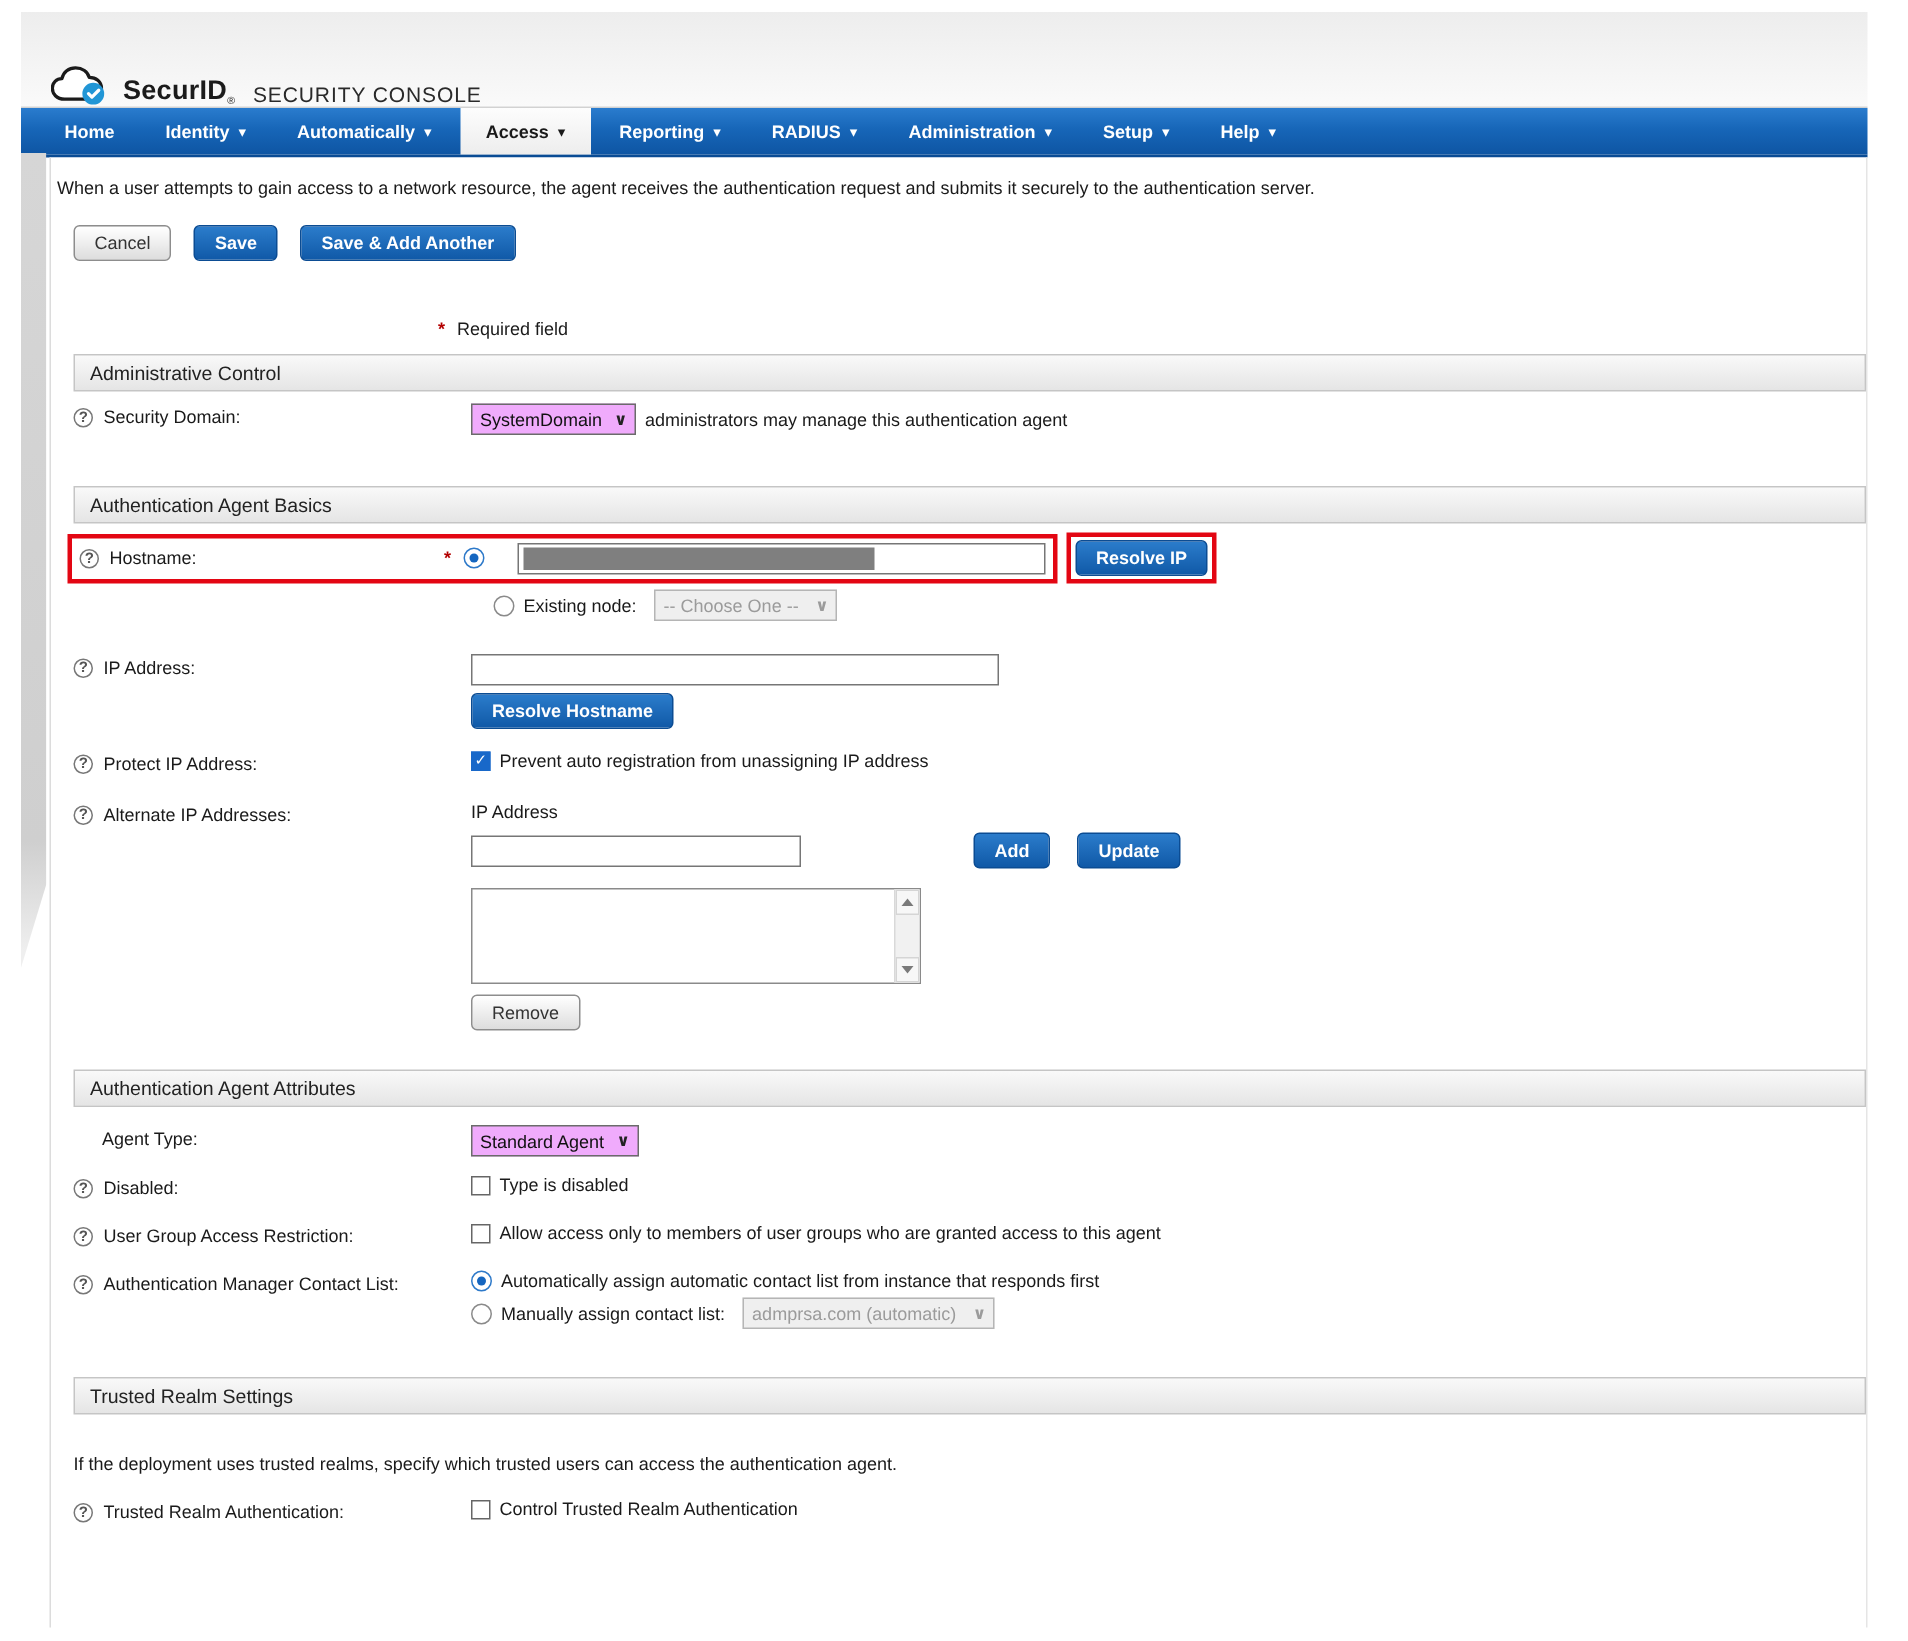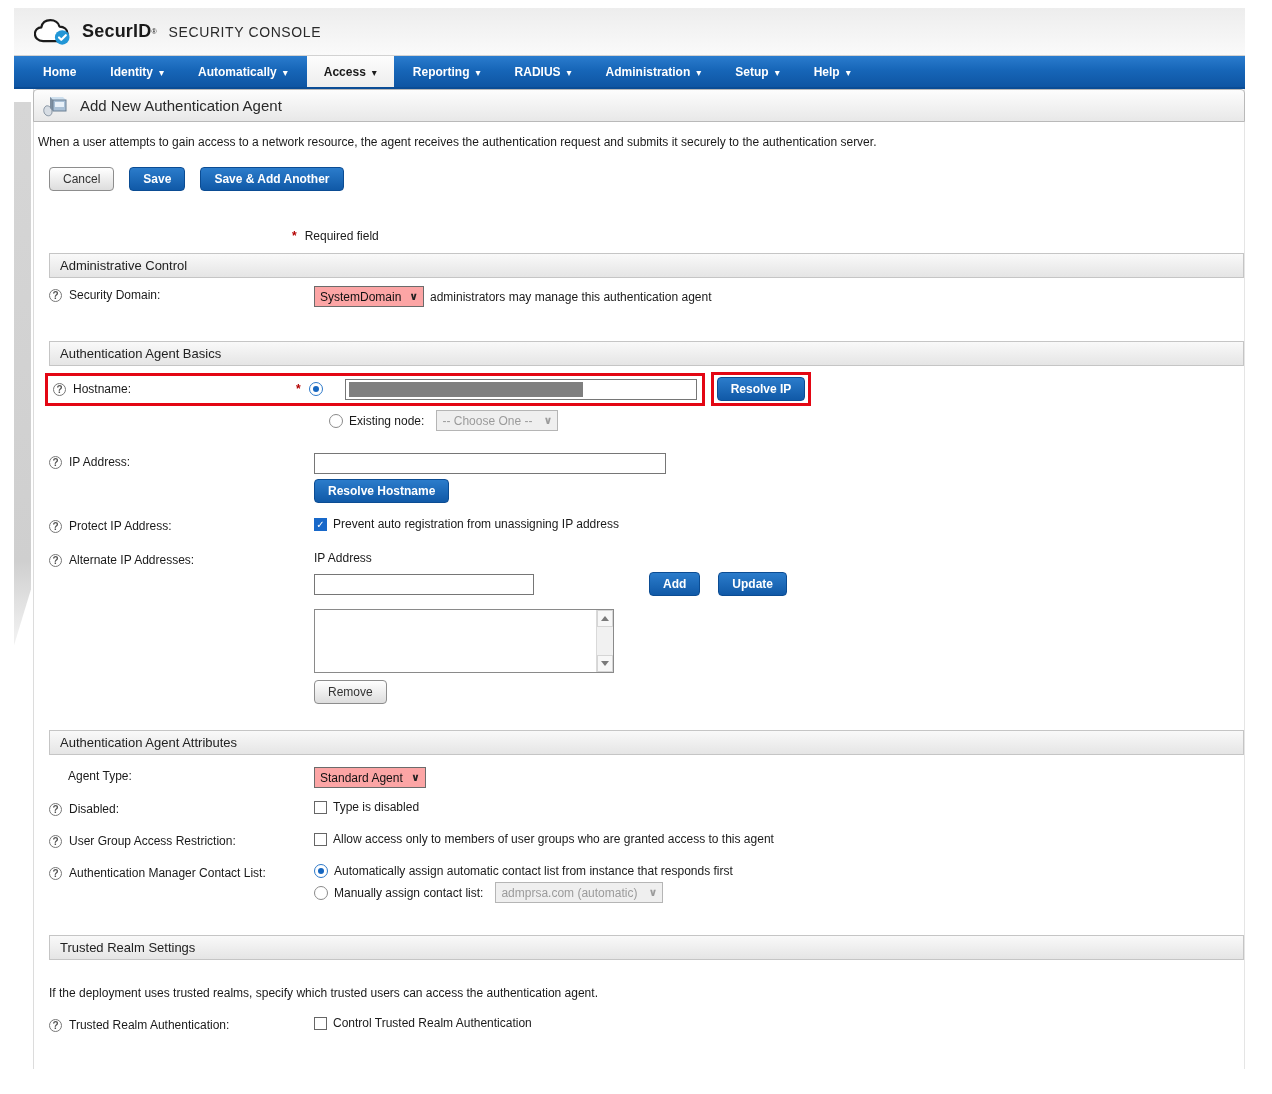--- a/index.html
+++ b/index.html
@@ -6,23 +6,23 @@
   html,body { background:#fff; }
   body {
     font-family:"Liberation Sans","DejaVu Sans",sans-serif;
     font-size:12px; color:#1a1a1a;
     width:1272px; height:1094px; overflow:hidden; position:relative;
   }
   .frame { position:absolute; left:14px; top:8px; width:1231px; }
 
   
   .brand-band {
-    height:48px; background:linear-gradient(#ededed,#fafafa);
+    height:64px; background:linear-gradient(#ededed,#fafafa);
     border-bottom:1px solid #d2d2d2;
-    display:flex; align-items:center; padding-left:20px;
+    display:flex; align-items:flex-end; padding-left:20px;
   }
   .logo-cloud { width:40px; height:28px; margin-right:8px; position:relative; }
   .brand-name { font-size:18px; font-weight:bold; color:#1b1b1b; letter-spacing:.2px; }
   .brand-tm { font-size:7px; vertical-align:top; color:#1b1b1b; }
   .brand-product { font-size:14px; color:#2a2a2a; margin-left:12px; letter-spacing:.6px; }
 
   
   .nav {
     height:33px; display:flex; align-items:stretch;
     background:linear-gradient(#2a7cce 0%,#1766b8 45%,#0e55a3 100%);
@@ -85,21 +85,21 @@
   .lbl-plain { padding-left:19px; }
   .ctrl { display:flex; align-items:center; gap:6px; flex-wrap:wrap; }
 
   .qicon {
     width:13px; height:13px; border:1px solid #777; border-radius:50%;
     color:#555; font-size:10px; font-weight:bold; line-height:12px; text-align:center; flex:none;
   }
 
   .sel {
     display:inline-flex; align-items:center; justify-content:space-between;
-    height:21px; background:#fca5a5; border:1px solid #6b6b6b; padding:0 5px;
+    height:21px; background:#f0abfc; border:1px solid #6b6b6b; padding:0 5px;
     font-size:12px; color:#111; cursor:pointer; white-space:nowrap;
   }
   .sel .chev { font-weight:bold; font-size:11px; margin-left:8px; color:#222; }
   .sel.disabled { background:#efefef; border-color:#b5b5b5; color:#9b9b9b; cursor:default; }
   .sel.disabled .chev { color:#9b9b9b; }
 
   .tinput { height:21px; border:1px solid #767676; background:#fff; position:relative; }
   .redact { position:absolute; left:3px; top:2px; bottom:2px; width:67%; background:#7f7f7f; }
 
   .radio {
@@ -194,32 +194,20 @@
     <div class="nav-item">
         <span>Help</span>
         <span class="caret">▾</span>
       </div>
   </div>
 
   <div class="left-strip"></div>
 
   <div class="content">
 
-    <div class="title-bar">
-      <svg width="26" height="24" viewBox="0 0 26 24">
-        <path d="M4 12 C1 14 1 19 4 21 C7 23 10 21 10 18 C10 14 7 11 4 12 Z" fill="#d7dde4" stroke="#8a97a5" stroke-width="1"></path>
-        <rect x="8" y="3" width="13" height="11" fill="#9fb2c4" stroke="#5f7差
-0" stroke-width="0"></rect>
-        <polygon points="8,3 21,3 24,6 11,6" fill="#cfe0ee"></polygon>
-        <polygon points="8,3 11,6 11,17 8,14" fill="#7c8ea0"></polygon>
-        <rect x="11" y="6" width="13" height="11" fill="#a9c0d6" stroke="#6d8094" stroke-width="1"></rect>
-        <rect x="13" y="8" width="9" height="5" fill="#e8f1f9"></rect>
-      </svg>
-      <span class="page-title">Add New Authentication Agent</span>
-    </div>
 
     <div class="intro">When a user attempts to gain access to a network resource, the agent receives the authentication request and submits it securely to the authentication server.</div>
 
     <div class="btn-row">
       <span class="btn-gray">Cancel</span>
       <span class="btn-blue">Save</span>
       <span class="btn-blue">Save &amp; Add Another</span>
     </div>
 
     <div class="required-note">

